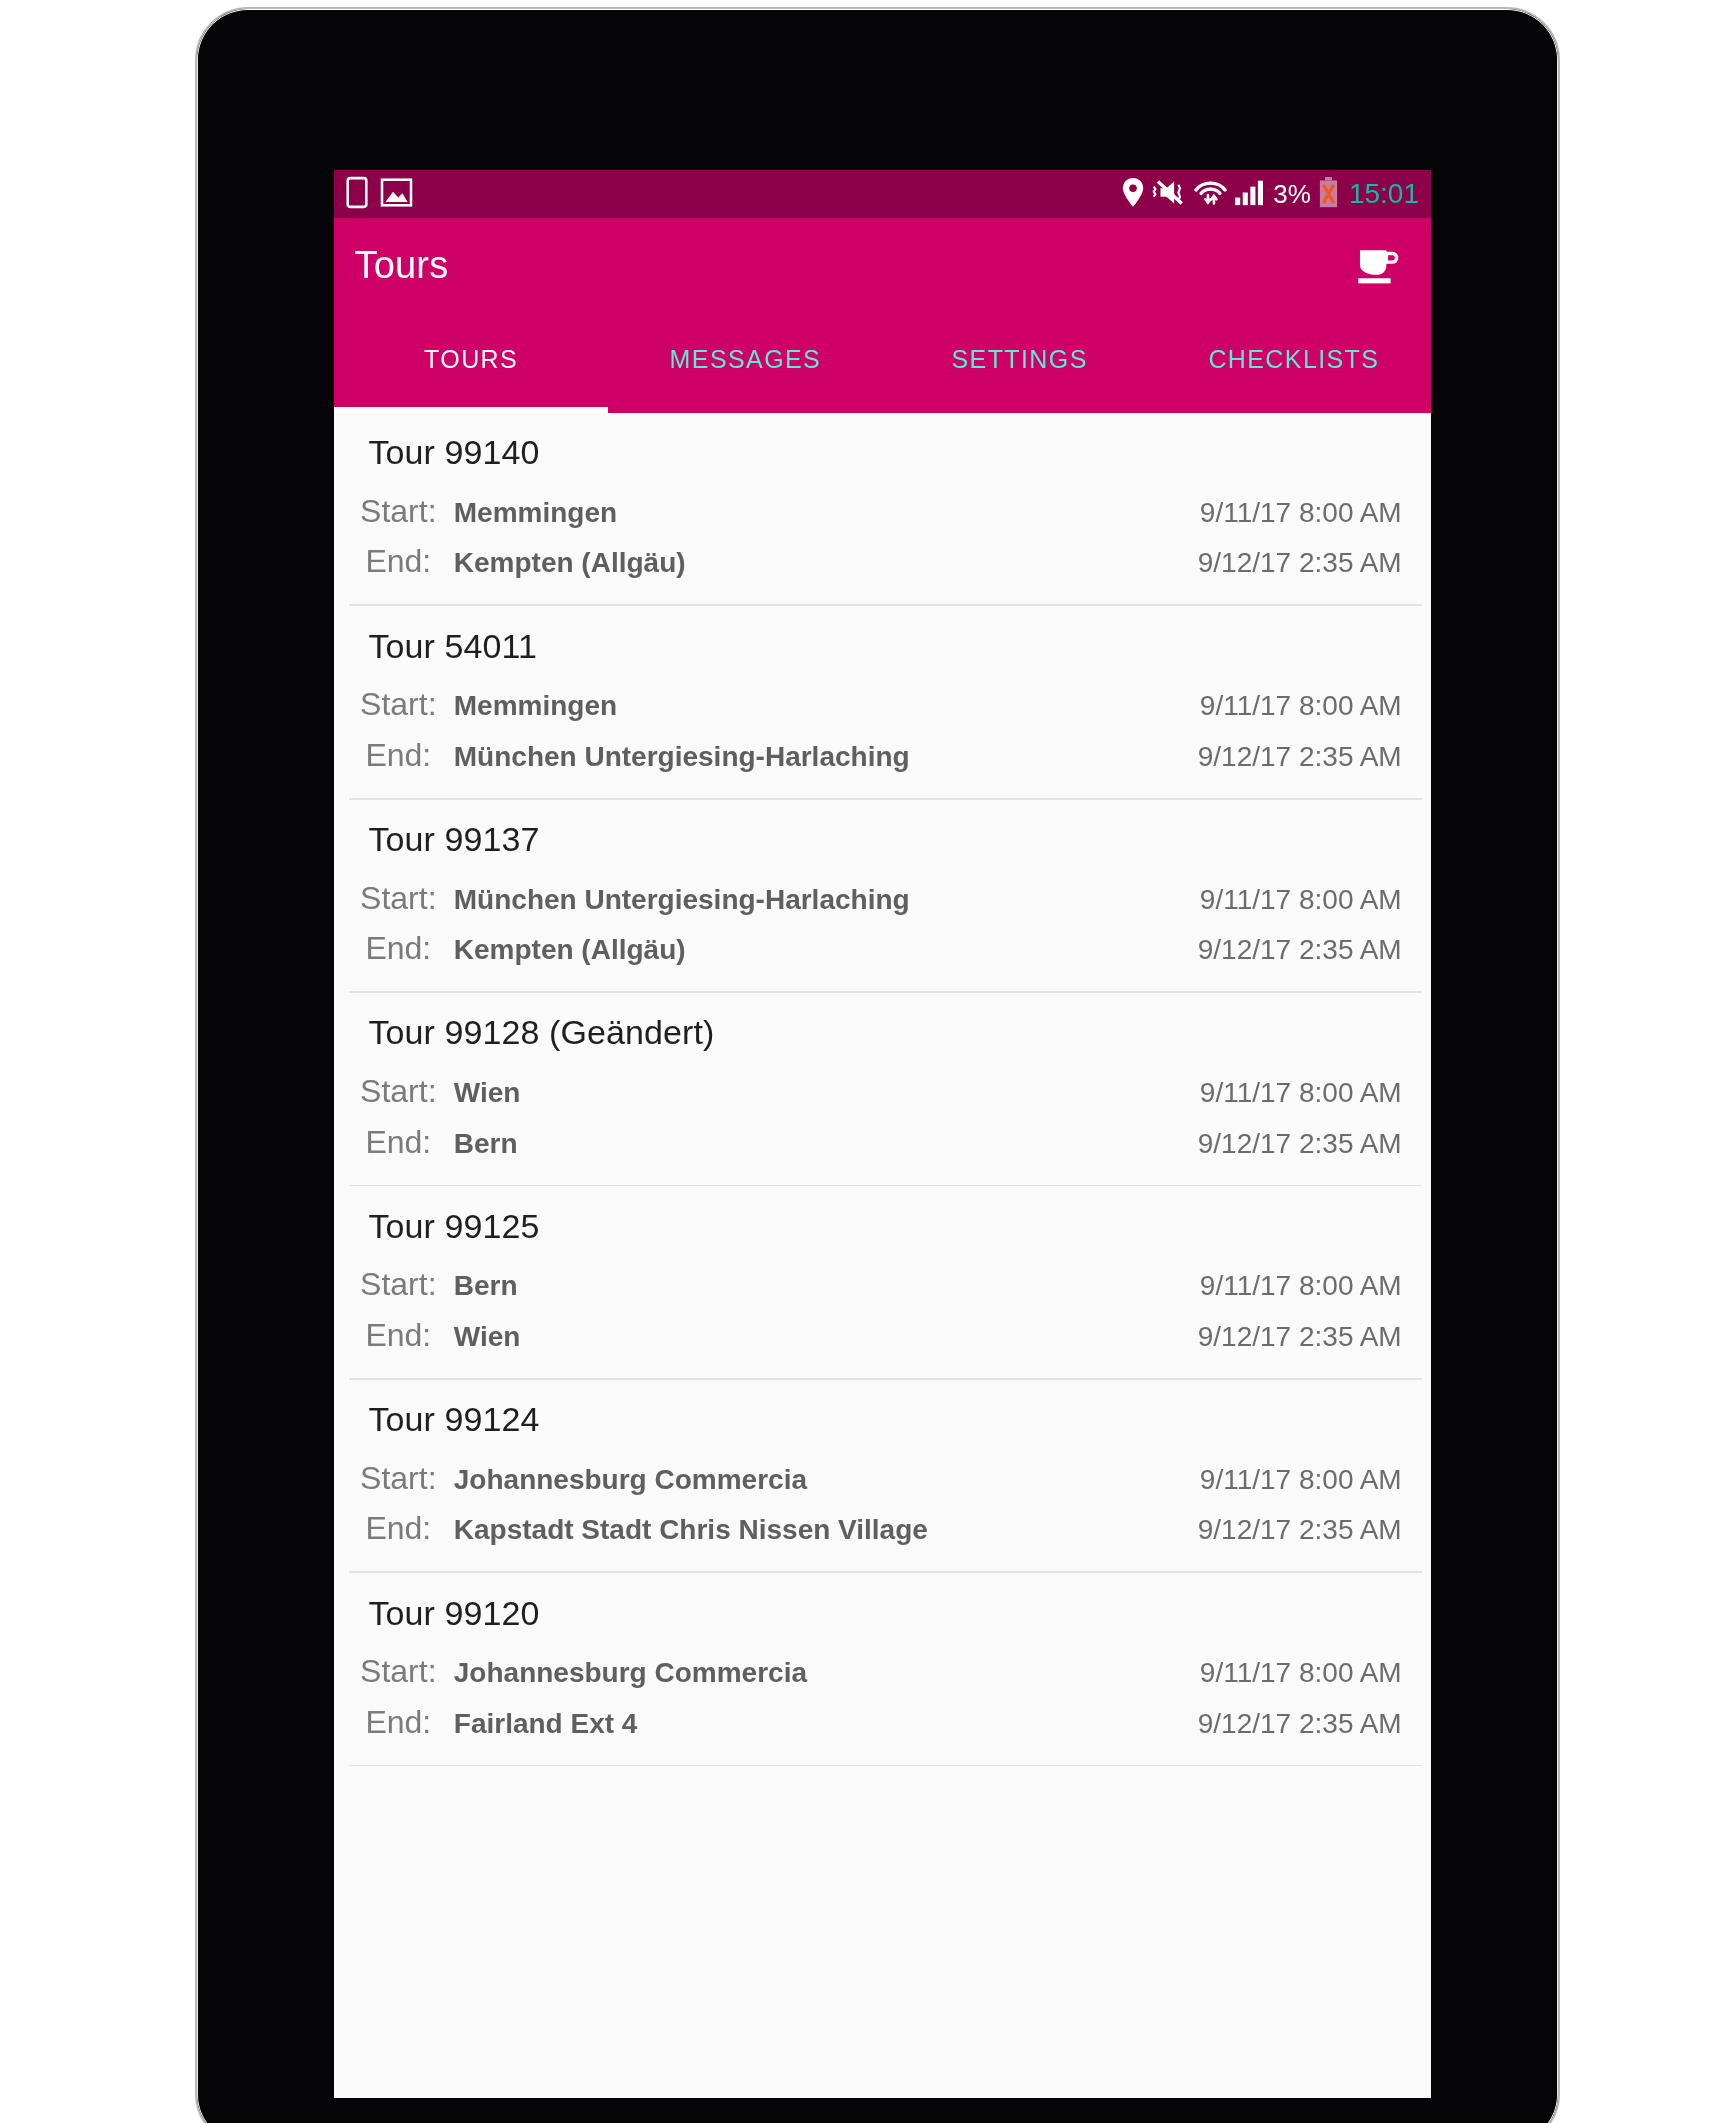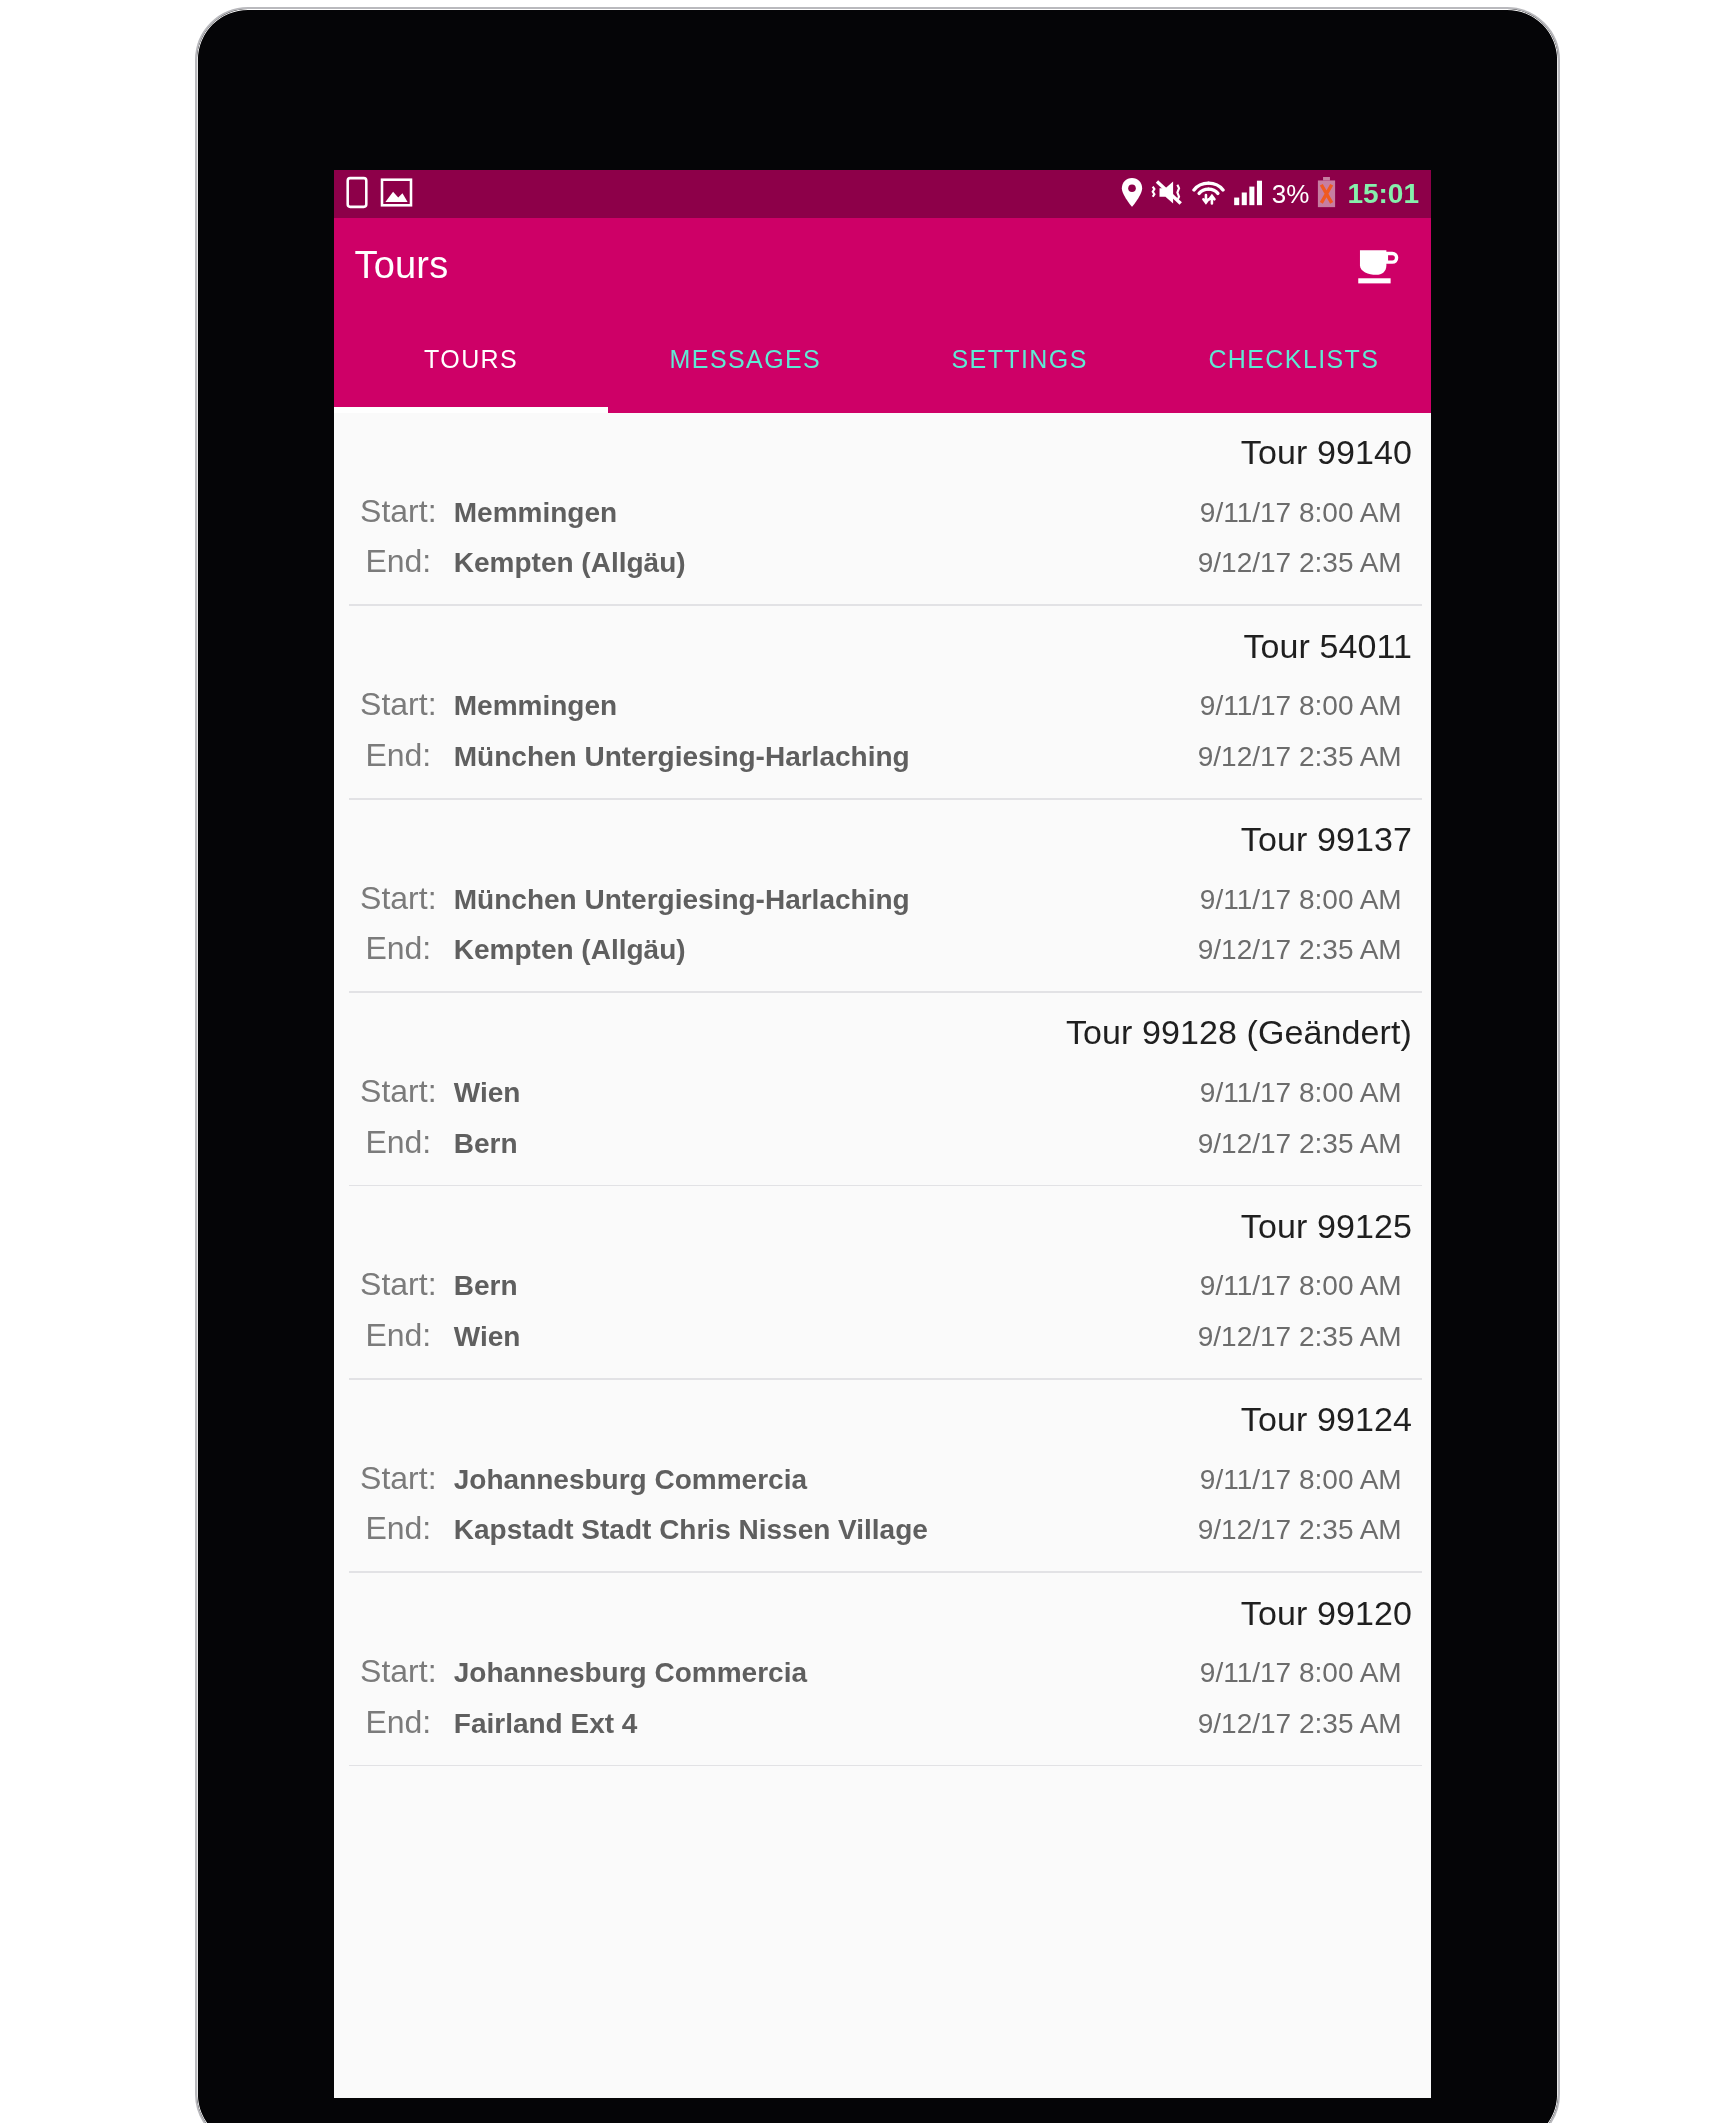--- a/index.html
+++ b/index.html
@@ -63,23 +63,23 @@
   }
   .sb-icon { display: block; }
   .sb-text {
     color: #ffffff;
     font-size: 26px;
     font-weight: 400;
     letter-spacing: 0.2px;
     line-height: 1;
   }
   #status-clock {
-    color: #86efac;
+    color: #14b8a6;
     font-size: 28px;
-    font-weight: 700;
+    font-weight: 400;
     line-height: 1;
     margin-left: 3.4px;
   }
 
   
   #app-bar {
     position: relative;
     height: 96px;
     background: #ce0067;
     display: flex;
@@ -153,21 +153,20 @@
     height: 1.7px;
     background: #e2e2e5;
   }
   .tour-title {
     color: #1f1f1f;
     font-size: 34px;
     font-weight: 400;
     letter-spacing: 0.1px;
     padding-left: 15.4px;
     margin-bottom: 13.7px;
-    text-align: right;
   }
   .tour-row {
     display: flex;
     align-items: baseline;
     padding: 6.8px 0;
   }
   .tour-label {
     color: #7b7b7b;
     font-size: 32px;
     font-weight: 400;

